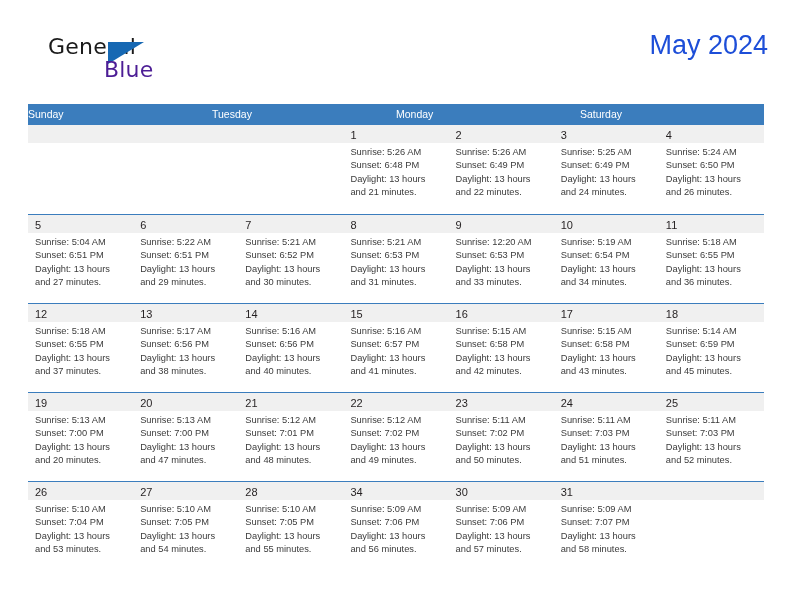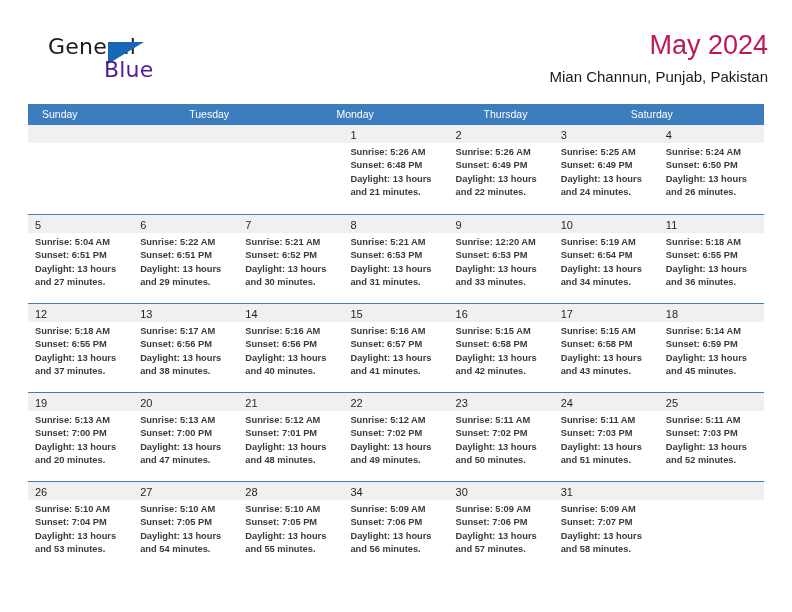--- a/index.html
+++ b/index.html
@@ -65,21 +65,21 @@
   }
 
   .title-block {
     position: absolute;
     right: 36px;
     top: 28px;
     text-align: right;
   }
   .cal-title {
     font-size: 27px;
-    color: #be185d;
+    color: #1d4ed8;
     font-weight: normal;
     line-height: 34px;
     white-space: nowrap;
   }
   .cal-subtitle {
     font-size: 15px;
     color: #1a1a1a;
     line-height: 22px;
     margin-top: 4px;
     white-space: nowrap;
@@ -95,21 +95,21 @@
   .weekdays {
     display: flex;
     background: #3b7dbd;
     height: 21px;
   }
   .weekday {
     flex: 1 1 0;
     color: #ffffff;
     font-size: 10.5px;
     line-height: 21px;
-    padding-left: 14px;
+    padding-left: 0;
     box-sizing: border-box;
     white-space: nowrap;
     overflow: hidden;
   }
   .week {
     display: flex;
     height: 89px;
     border-top: 1px solid #3b7dbd;
     box-sizing: border-box;
   }
@@ -129,21 +129,20 @@
     padding-left: 7px;
     box-sizing: border-box;
   }
   .day-num {
     font-size: 11px;
     line-height: 18px;
     color: #231f20;
   }
   .day-body {
     padding: 3px 7px 0 7px;
-    font-weight: bold;
   }
   .day-line {
     font-size: 9.3px;
     line-height: 13.4px;
     color: #3b3b3b;
     white-space: nowrap;
   }
   .day.empty .day-num-band {
     background: #f0f0f0;
   }
@@ -156,31 +155,29 @@
   <div class="header">
 
     <div class="logo">
       <span class="logo-general">General</span>
       <span class="logo-tri"></span>
       <span class="logo-blue">Blue</span>
     </div>
 
     <div class="title-block">
       <div class="cal-title">May 2024</div>
-      <div class="cal-subtitle">Mian Channun, Punjab, Pakistan</div>
     </div>
 
   </div>
 
   <div class="calendar">
     <div class="weekdays" id="weekday-row">
         <div class="weekday">Sunday</div>
         <div class="weekday">Tuesday</div>
         <div class="weekday">Monday</div>
-        <div class="weekday">Thursday</div>
         <div class="weekday">Saturday</div>
       </div>
     <div id="weeks-container">
         <div class="week">
           <div class="day empty">
             <div class="day-num-band"><span class="day-num"></span></div>
             <div class="day-body"></div>
           </div>
           <div class="day empty">
             <div class="day-num-band"><span class="day-num"></span></div>

